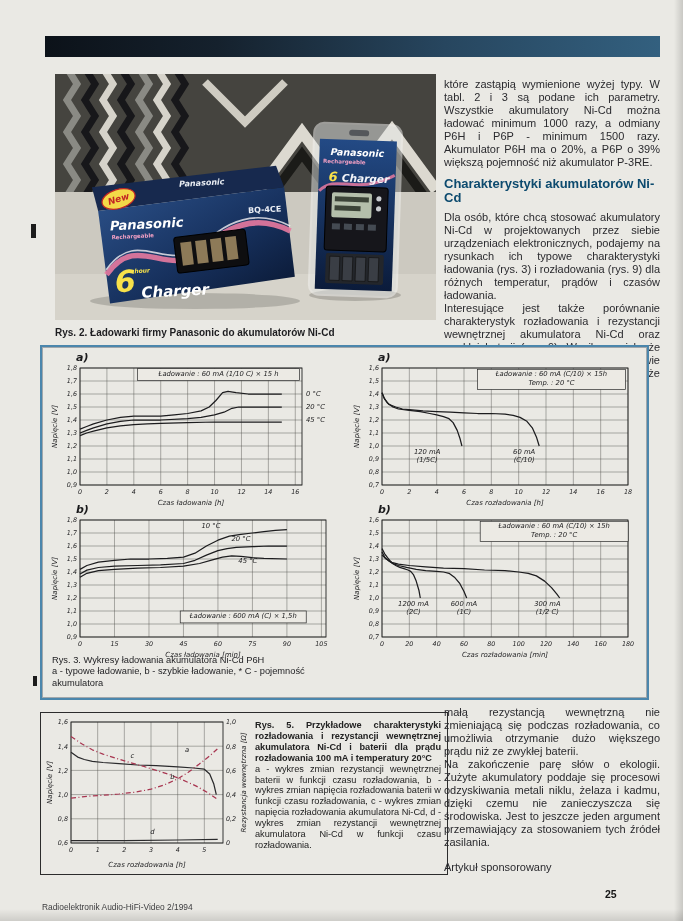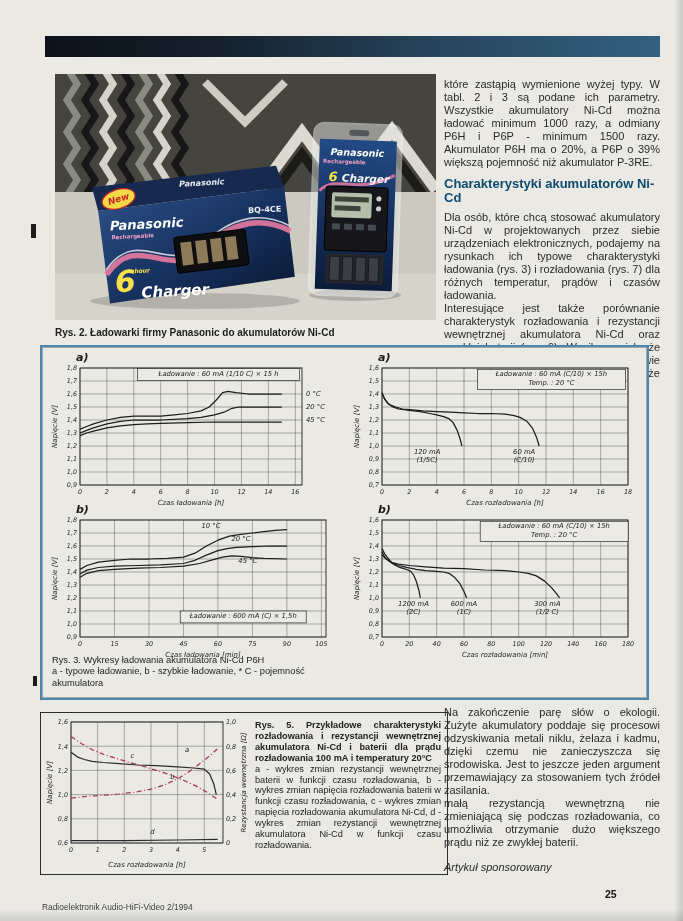--- a/index.html
+++ b/index.html
@@ -12,21 +12,21 @@
   .regmark{position:absolute;background:#1c1c1c;}
   .topbar{position:absolute;left:45px;top:36px;width:615px;height:21px;
         background:linear-gradient(90deg,#0c1219,#15212d 28%,#27465f 65%,#33607f 100%);}
   .photo{position:absolute;left:55px;top:74px;width:381px;height:246px;}
   .caption-rys2{position:absolute;left:55px;top:327px;width:384px;
         font-size:10px;font-weight:bold;color:#1d1d20;}
   .colR{position:absolute;left:444px;top:78px;width:216px;}
   .colR p,.colRB p{margin:0;font-size:11px;line-height:13px;text-align:justify;color:#2a2a2e;}
   .colR h2{margin:8px 0 6px 0;font-size:13px;line-height:14px;font-weight:bold;color:#0c4a6e;}
   .colRB{position:absolute;left:444px;top:706px;width:216px;}
-  .sponsor{margin-top:12px !important;text-align:left;font-style:italic;font-size:9.8px;}
+  .sponsor{margin-top:12px !important;text-align:left;font-size:9.8px;}
   .bluebox{position:absolute;left:40px;top:345px;width:605px;height:351px;
         border:2px solid #4b86ac;box-shadow:inset 0 0 0 1px rgba(25,45,65,.35);background:#eae9e4;}
   .chart-block{position:absolute;width:288px;height:150px;}
   .cb-a-l{left:8px;top:8px;} .cb-a-r{left:310px;top:8px;}
   .cb-b-l{left:8px;top:160px;} .cb-b-r{left:310px;top:160px;}
   .chart-label{position:absolute;top:-4px;left:26px;font-style:italic;font-weight:bold;
         font-size:11px;color:#1a1a1c;font-family:"DejaVu Sans",sans-serif;}
   .chart-block svg{position:absolute;left:0;top:8px;display:block;}
   .chart-caption{position:absolute;top:308px;width:292px;font-size:9.3px;font-weight:normal;
         line-height:11.3px;color:#1d1d20;}
@@ -155,21 +155,21 @@
         </g>
       </g>
     </svg>
   </div>
 
   <div class="caption-rys2">Rys. 2. Ładowarki firmy Panasonic do akumulatorów Ni-Cd</div>
 
   <div class="colR">
     <p>które zastąpią wymienione wyżej typy. W tabl. 2 i 3 są podane ich parametry. Wszystkie akumulatory Ni-Cd można ładować minimum 1000 razy, a odmiany P6H i P6P - minimum 1500 razy. Akumulator P6H ma o 20%, a P6P o 39% większą pojemność niż akumulator P-3RE.</p>
     <h2>Charakterystyki akumulatorów Ni-Cd</h2>
-    <p>Dla osób, które chcą stosować akumulatory Ni-Cd w projektowanych przez siebie urządzeniach elektronicznych, podajemy na rysunkach ich typowe charakterystyki ładowania (rys. 3) i rozładowania (rys. 7) dla różnych temperatur, prądów i czasów ładowania.</p>
+    <p>Dla osób, które chcą stosować akumulatory Ni-Cd w projektowanych przez siebie urządzeniach elektronicznych, podajemy na rysunkach ich typowe charakterystyki ładowania (rys. 3) i rozładowania (rys. 9) dla różnych temperatur, prądów i czasów ładowania.</p>
     <p>Interesujące jest także porównanie charakterystyk rozładowania i rezystancji wewnętrznej akumulatora Ni-Cd oraz zwykłej baterii (rys. 9). Wynika z nich, że napięcie akumulatora Ni-Cd jest prawie stałe przez dłuższy czas rozładowania i że charakteryzuje się on</p>
   </div>
 
   <div class="bluebox">
     <div class="chart-block cb-a-l">
       <span class="chart-label">a)</span>
       <svg width="288" height="144" viewBox="0 0 288 144">
           <line x1="30" y1="5" x2="30" y2="122" class="grid"></line>
           <text x="30" y="130.5" class="tick mid">0</text>
           <line x1="56.90909090909091" y1="5" x2="56.90909090909091" y2="122" class="grid"></line>
@@ -442,22 +442,22 @@
         <text x="107.33333333333333" y="117.925" class="lab mid">d</text>
       </svg>
     <div class="cap5">
       <span class="b">Rys. 5. Przykładowe charakterystyki rozładowania i rezystancji wewnętrznej akumulatora Ni-Cd i baterii dla prądu rozładowania 100 mA i temperatury 20°C</span>
       <br>
       <span>a - wykres zmian rezystancji wewnętrznej baterii w funkcji czasu rozładowania, b - wykres zmian napięcia rozładowania baterii w funkcji czasu rozładowania, c - wykres zmian napięcia rozładowania akumulatora Ni-Cd, d - wykres zmian rezystancji wewnętrznej akumulatora Ni-Cd w funkcji czasu rozładowania.</span>
     </div>
   </div>
 
   <div class="colRB">
+    <p>małą rezystancją wewnętrzną nie zmieniającą się podczas rozładowania, co umożliwia otrzymanie dużo większego prądu niż ze zwykłej baterii.</p>
     <p>Na zakończenie parę słów o ekologii. Zużyte akumulatory poddaje się procesowi odzyskiwania metali niklu, żelaza i kadmu, dzięki czemu nie zanieczyszcza się środowiska. Jest to jeszcze jeden argument przemawiający za stosowaniem tych źródeł zasilania.</p>
-    <p>małą rezystancją wewnętrzną nie zmieniającą się podczas rozładowania, co umożliwia otrzymanie dużo większego prądu niż ze zwykłej baterii.</p>
     <p class="sponsor">Artykuł sponsorowany</p>
   </div>
 
   <div class="footer-journal">Radioelektronik Audio-HiFi-Video 2/1994</div>
   <div class="footer-page">25</div>
 
   <div class="edge-right"></div>
   <div class="edge-bottom"></div>
 </div>
 

